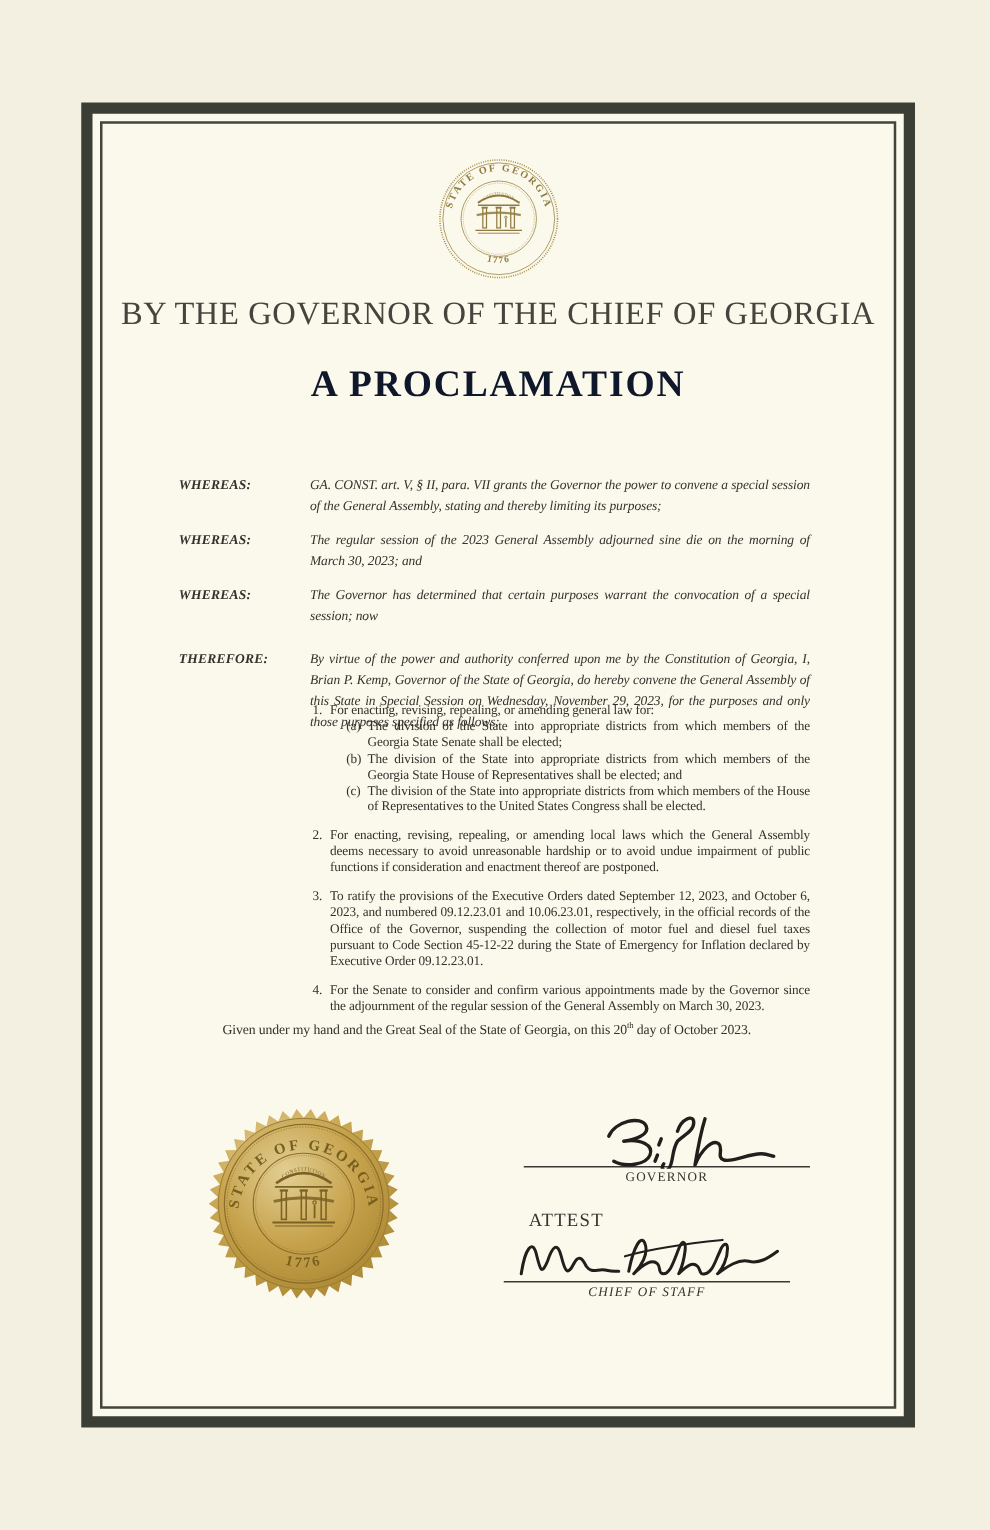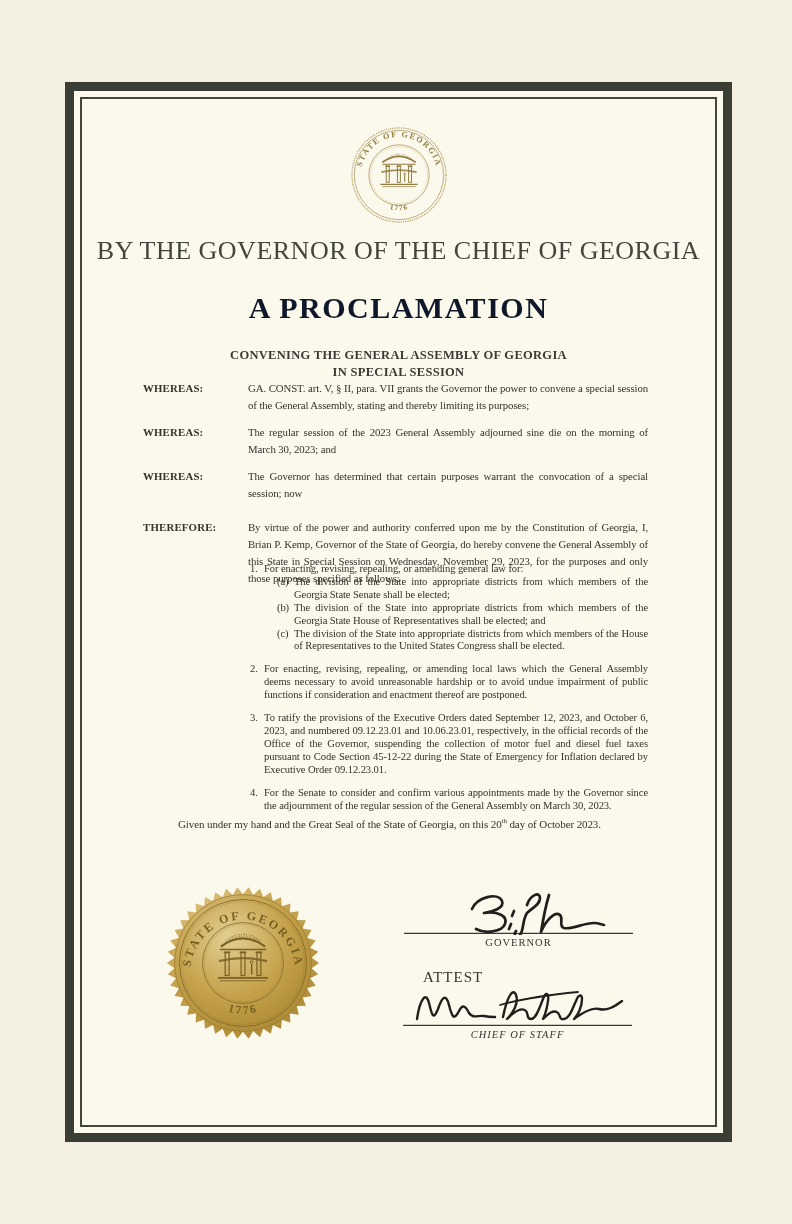--- a/index.html
+++ b/index.html
@@ -27,35 +27,35 @@
   }
   .proc-title{
     top:291px;font-size:30px;font-weight:bold;letter-spacing:1.5px;color:#0f172a;
   }
   .subject{
     top:347px;font-size:12.5px;font-weight:bold;line-height:17px;
     letter-spacing:.3px;color:#3a3a33;
   }
   .clause{
     left:143px;width:505px;display:flex;
-    font-size:10.8px;line-height:17px;letter-spacing:-0.1px;
+    font-size:10.8px;line-height:17px;letter-spacing:-0.1px;font-style:italic;
   }
   .clause-label{width:105px;font-weight:bold;letter-spacing:.2px;flex:0 0 105px;}
   .clause-text{width:400px;text-align:justify;}
   .purpose-list{left:250px;width:398px;font-size:10.6px;line-height:12.9px;letter-spacing:-0.1px;}
   .purpose{display:flex;margin-bottom:10px;}
   .p-num{flex:0 0 14px;}
   .p-body{flex:1;}
   .p-text{text-align:justify;}
   .subitem{display:flex;margin-left:13px;}
   .s-letter{flex:0 0 17px;}
   .s-text{flex:1;text-align:justify;}
   .given-line{left:178px;top:818px;font-size:11px;letter-spacing:-0.1px;}
   .given-line sup{font-size:7px;vertical-align:super;line-height:0;}
-  .sig-block{left:403px;top:882px;width:231px;}
+  .sig-block{left:418px;top:882px;width:231px;}
   .sig-label{
     text-align:center;font-size:10.5px;letter-spacing:1px;color:#353430;
     margin-top:2px;
   }
   .attest{left:423px;top:969px;font-size:15px;letter-spacing:1px;color:#353430;}
   .cos-block{left:402px;top:983px;width:231px;font-style:italic;}
   svg{display:block;}
   .seal-top{left:350px;top:126px;}
   .seal-bottom{left:166px;top:886px;}
 </style>
@@ -96,24 +96,20 @@
       <path d="M31,59.5 L69,59.5" stroke-width="1.2"></path>
       <path d="M33,61.8 L67,61.8" stroke-width="0.7"></path>
     </g>
     <text font-family="Liberation Serif, serif" font-size="3" fill="#8f7b40" letter-spacing="0.25">
       <textPath href="#tsArch" startOffset="50%" text-anchor="middle">CONSTITUTION</textPath>
     </text>
   </svg>
 
   <div class="abs centered by-line">BY THE GOVERNOR OF THE CHIEF OF GEORGIA</div>
   <div class="abs centered proc-title">A PROCLAMATION</div>
-  <div class="abs centered subject">
-    <div>CONVENING THE GENERAL ASSEMBLY OF GEORGIA</div>
-    <div>IN SPECIAL SESSION</div>
-  </div>
 
   <div class="abs clause" style="top:380px">
     <div class="clause-label">WHEREAS:</div>
     <div class="clause-text">GA. CONST. art. V, § II, para. VII grants the Governor the power to convene a special session of the General Assembly, stating and thereby limiting its purposes;</div>
   </div>
   <div class="abs clause" style="top:424px">
     <div class="clause-label">WHEREAS:</div>
     <div class="clause-text">The regular session of the 2023 General Assembly adjourned sine die on the morning of March 30, 2023; and</div>
   </div>
   <div class="abs clause" style="top:468px">

